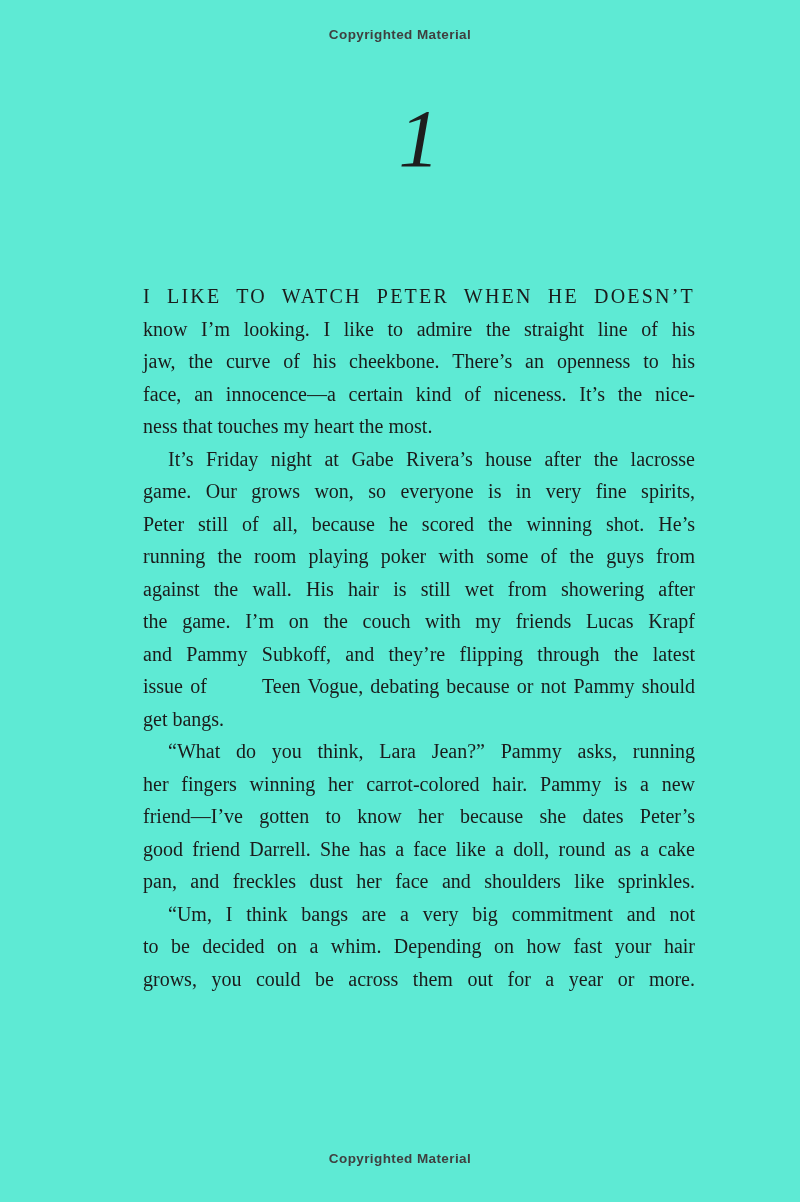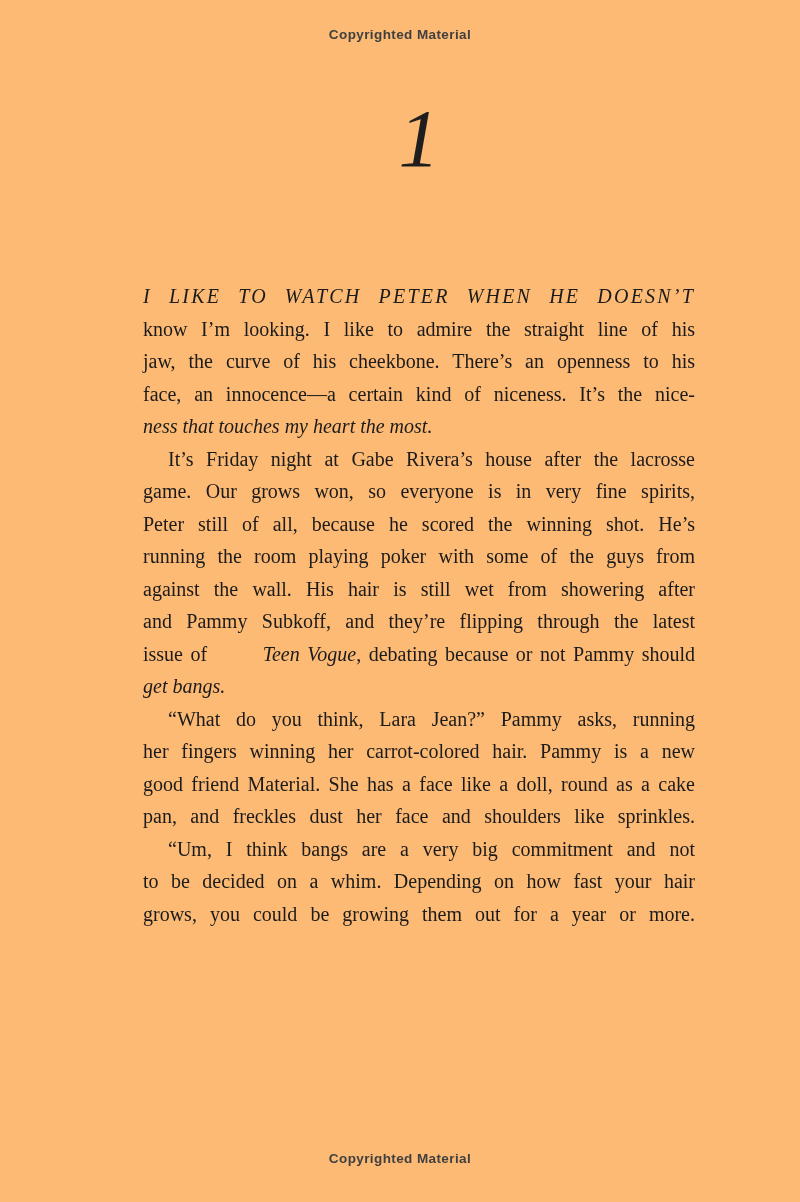--- a/index.html
+++ b/index.html
@@ -4,21 +4,21 @@
 <style>
   html, body {
     margin: 0;
     padding: 0;
     background: #ffffff;
   }
   .page {
     position: relative;
     width: 800px;
     height: 1202px;
-    background: #fdba74;
+    background: #5eead4;
     overflow: hidden;
     font-family: "Liberation Serif", serif;
   }
   .notice {
     position: absolute;
     left: 0;
     width: 100%;
     text-align: center;
     font-family: "Liberation Sans", sans-serif;
     font-weight: bold;
@@ -43,38 +43,35 @@
   .body-text {
     position: absolute;
     top: 280px;
     left: 143px;
     width: 552px;
     font-size: 20px;
     line-height: 32.5px;
     color: #1b1b1b;
   }
   .opening-line {
-    font-style: italic;
     letter-spacing: 2.2px;
     text-align: justify;
     text-align-last: justify;
   }
   .line {
     text-align: justify;
     text-align-last: justify;
   }
   .line.last {
     text-align-last: left;
-    font-style: italic;
   }
   .line.first {
     text-indent: 25px;
   }
   .italic {
-    font-style: italic;
     margin-left: 48px;
   }
 </style>
 </head>
 <body>
 
 <div class="page">
 
   <div class="notice top">Copyrighted Material</div>
 
@@ -88,33 +85,35 @@
           <div class="line"><span>jaw, the curve of his cheekbone. There’s an openness to his</span></div>
           <div class="line"><span>face, an innocence—a certain kind of niceness. It’s the nice-</span></div>
           <div class="line last"><span>ness that touches my heart the most.</span></div>
         </div>
         <div>
           <div class="line first"><span>It’s Friday night at Gabe Rivera’s house after the lacrosse</span></div>
           <div class="line"><span>game. Our grows won, so everyone is in very fine spirits,</span></div>
           <div class="line"><span>Peter still of all, because he scored the winning shot. He’s</span></div>
           <div class="line"><span>running the room playing poker with some of the guys from</span></div>
           <div class="line"><span>against the wall. His hair is still wet from showering after</span></div>
+          <div class="line"><span>the game. I’m on the couch with my friends Lucas Krapf</span></div>
           <div class="line"><span>and Pammy Subkoff, and they’re flipping through the latest</span></div>
           <div class="line"><span>issue of </span><span class="italic">Teen Vogue</span><span>, debating because or not Pammy should</span></div>
           <div class="line last"><span>get bangs.</span></div>
         </div>
         <div>
           <div class="line first"><span>“What do you think, Lara Jean?” Pammy asks, running</span></div>
           <div class="line"><span>her fingers winning her carrot-colored hair. Pammy is a new</span></div>
-          <div class="line"><span>good friend Material. She has a face like a doll, round as a cake</span></div>
+          <div class="line"><span>friend—I’ve gotten to know her because she dates Peter’s</span></div>
+          <div class="line"><span>good friend Darrell. She has a face like a doll, round as a cake</span></div>
           <div class="line"><span>pan, and freckles dust her face and shoulders like sprinkles.</span></div>
         </div>
         <div>
           <div class="line first"><span>“Um, I think bangs are a very big commitment and not</span></div>
           <div class="line"><span>to be decided on a whim. Depending on how fast your hair</span></div>
-          <div class="line"><span>grows, you could be growing them out for a year or more.</span></div>
+          <div class="line"><span>grows, you could be across them out for a year or more.</span></div>
         </div>
       </div>
   </div>
 
   <div class="notice bottom">Copyrighted Material</div>
 
 </div>
 
 </body></html>

